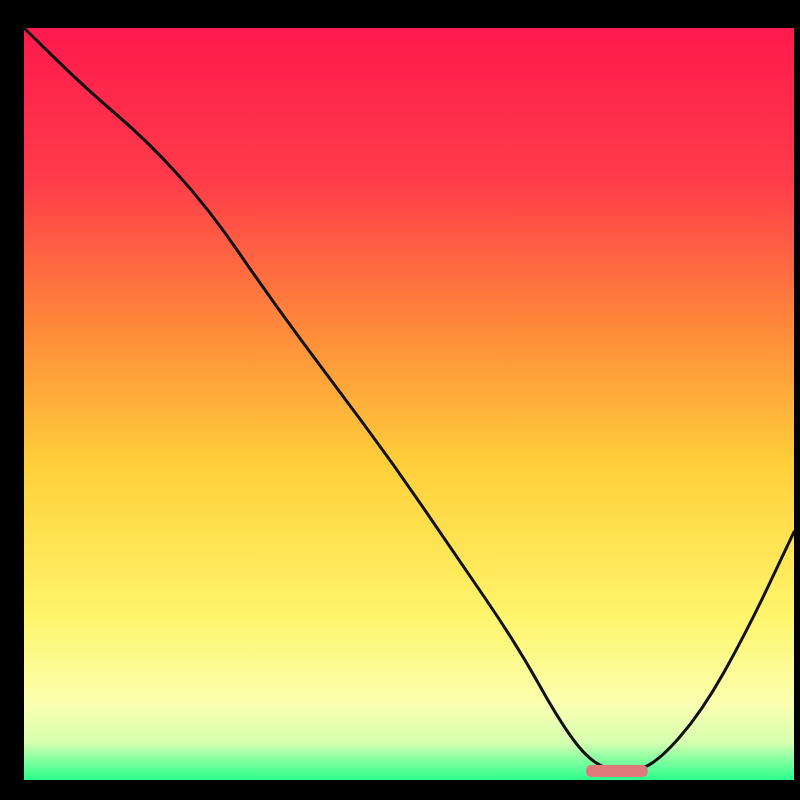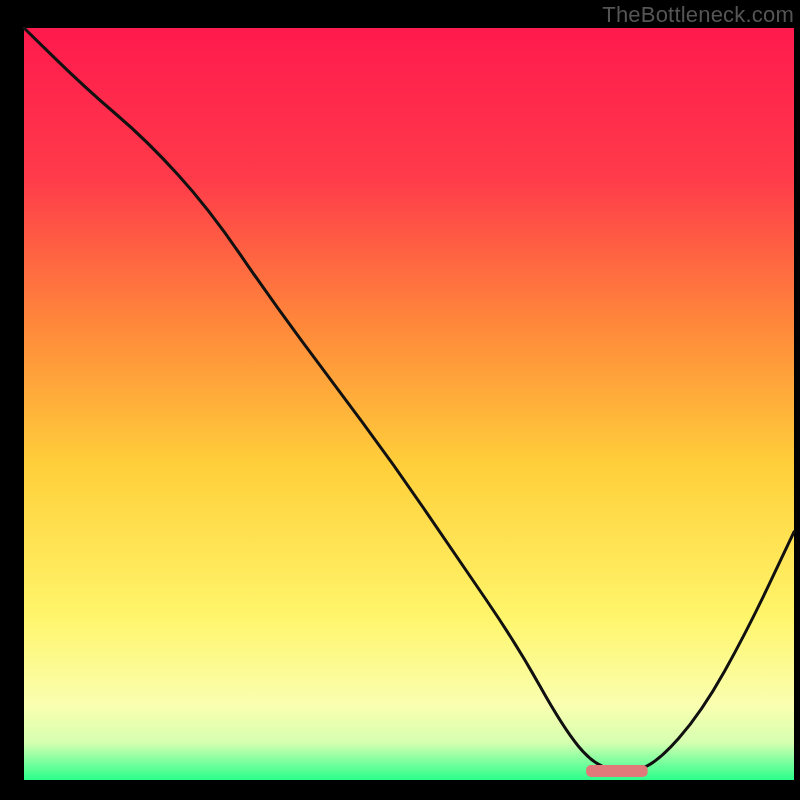--- a/index.html
+++ b/index.html
@@ -29,21 +29,20 @@
   svg {
     position: absolute;
     top: 0;
     left: 0;
   }
 </style>
 </head>
 <body>
 
 <div class="frame">
-  <div class="watermark">TheBottleneck.com</div>
 
   <svg id="chart-svg" width="800" height="800" viewBox="0 0 800 800">
     <defs>
       <linearGradient id="bg-grad" x1="0" y1="0" x2="0" y2="1">
           <stop offset="0%" stop-color="#ff1a4d"></stop>
           <stop offset="20%" stop-color="#ff3b4a"></stop>
           <stop offset="40%" stop-color="#ff8a3a"></stop>
           <stop offset="57.99999999999999%" stop-color="#ffcf3a"></stop>
           <stop offset="78%" stop-color="#fff56a"></stop>
           <stop offset="90%" stop-color="#faffb0"></stop>

